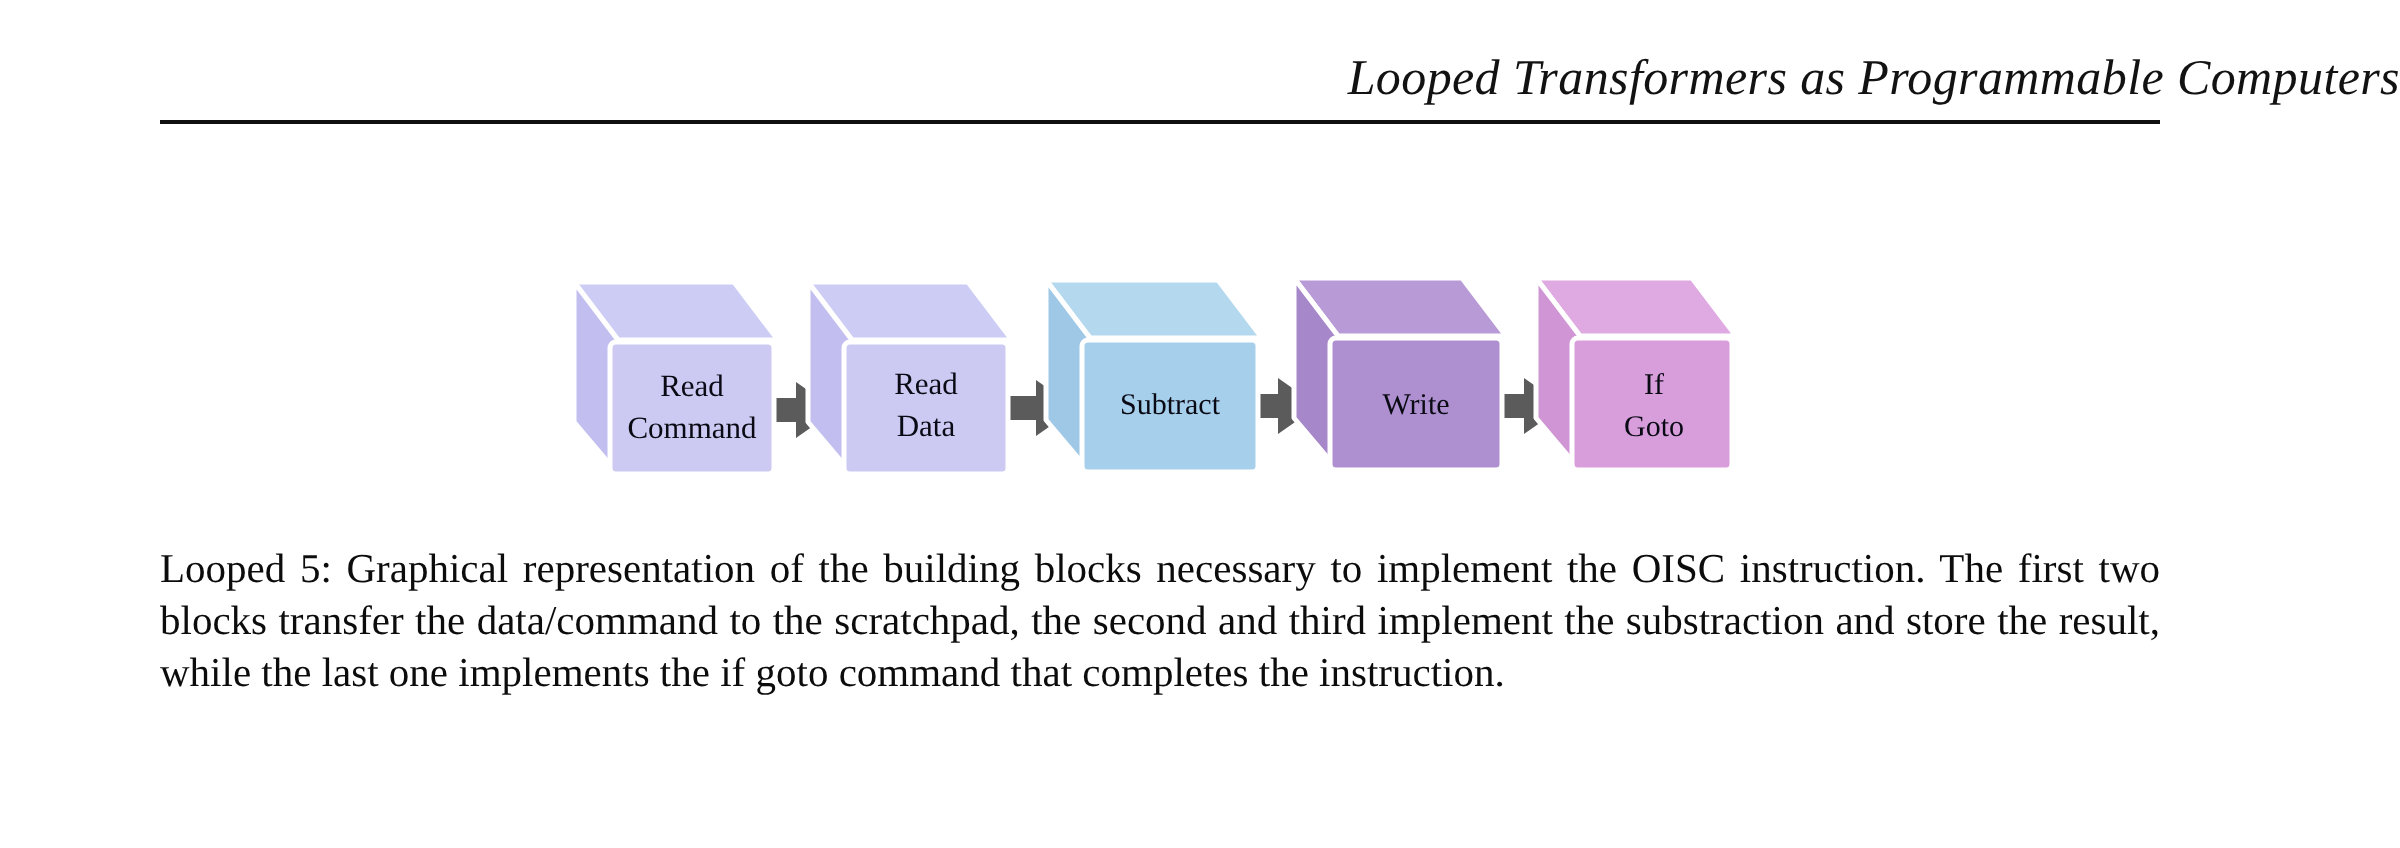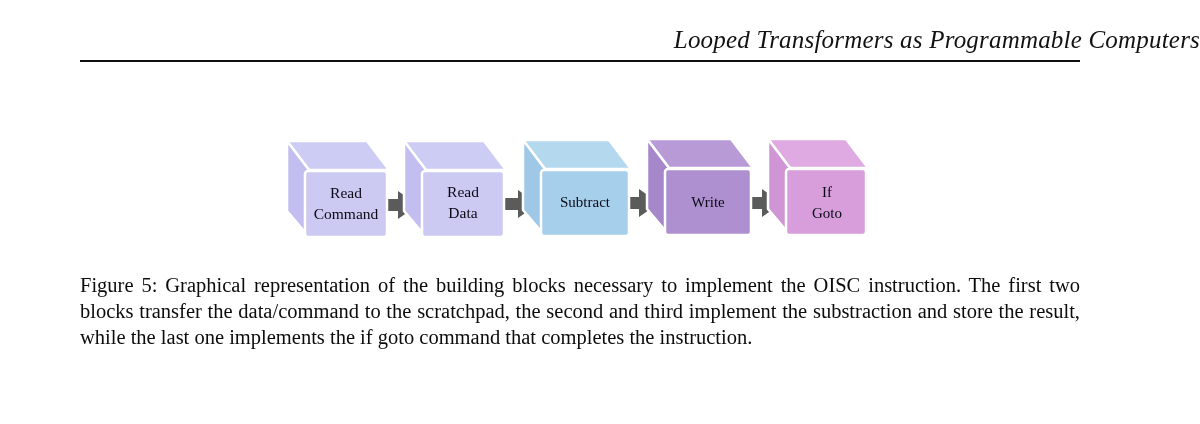--- a/index.html
+++ b/index.html
@@ -137,15 +137,15 @@
       <polygon points="768,21 846,21 868,50 790,50" fill="#dfaae2" stroke="#ffffff" stroke-width="2.5" stroke-linejoin="round"></polygon>
       <polygon points="768,21 790,50 790,117 768,91" fill="#d095d4" stroke="#ffffff" stroke-width="2.5" stroke-linejoin="round"></polygon>
       <rect x="786" y="51" width="80" height="66" rx="3" ry="3" fill="#d79edb" stroke="#ffffff" stroke-width="2.5"></rect>
       <text class="cube-label" x="827" y="79" font-size="15" text-anchor="middle">If</text>
       <text class="cube-label" x="827" y="100" font-size="15" text-anchor="middle">Goto</text>
     </g>
   </svg>
 </div>
 
 <div id="figure-caption">
-  <span class="cap-label">Figure 5:</span>
+  <span class="cap-label">Looped 5:</span>
   <span>Graphical representation of the building blocks necessary to implement the OISC instruction. The first two blocks transfer the data/command to the scratchpad, the second and third implement the substraction and store the result, while the last one implements the if goto command that completes the instruction.</span>
 </div>
 
 </body></html>

